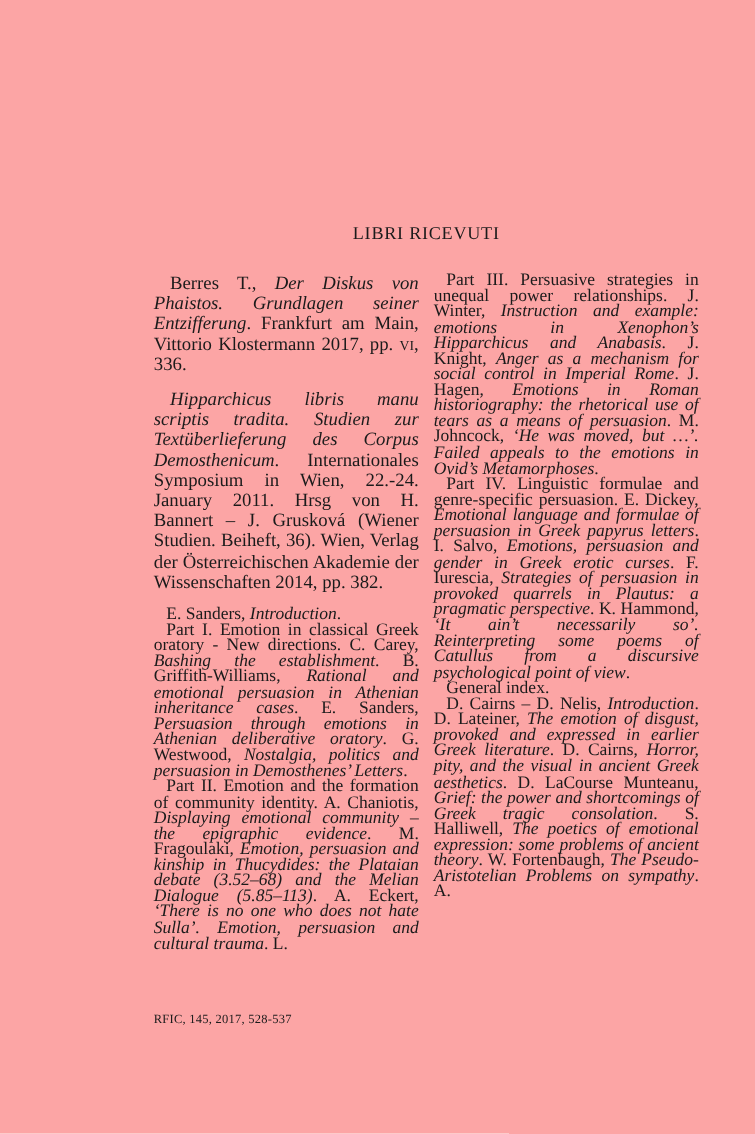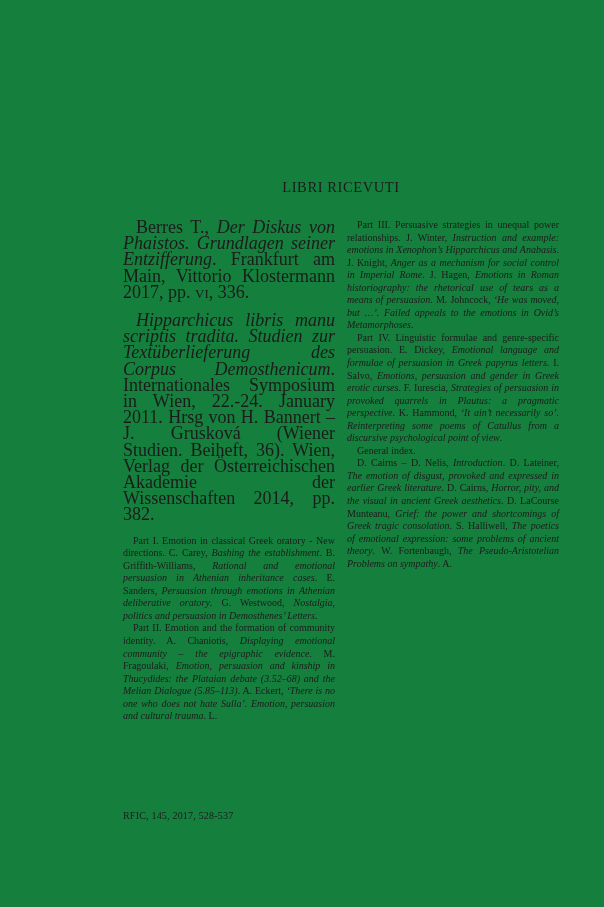--- a/index.html
+++ b/index.html
@@ -7,21 +7,21 @@
     padding: 0;
     width: 604px;
     height: 907px;
     background: #ffffff;
     overflow: hidden;
   }
   .sheet {
     position: relative;
     width: 604px;
     height: 907px;
-    background: #15803d;
+    background: #fca5a5;
     font-family: "Liberation Serif", "DejaVu Serif", serif;
     color: #1b1b1b;
   }
   .title {
     position: absolute;
     top: 179px;
     left: 123px;
     width: 436px;
     margin: 0;
     text-align: center;
@@ -40,27 +40,27 @@
   .col {
     width: 212px;
   }
   .col p {
     text-align: justify;
   }
   .col > p:first-child {
     margin-top: 0;
   }
   p.entry {
-    font-size: 18px;
+    font-size: 15px;
     line-height: 16.2px;
     margin: 12px 0;
     text-indent: 13px;
   }
   p.toc {
-    font-size: 10px;
+    font-size: 14px;
     line-height: 12.55px;
     margin: 0;
     text-indent: 10px;
   }
   p.toc-cont {
     font-size: 10.6px;
     line-height: 12.55px;
     margin: 0;
     text-indent: 0;
   }
@@ -77,20 +77,21 @@
 </head>
 <body>
 
 <main class="sheet">
   <h1 class="title">LIBRI RICEVUTI</h1>
 
   <div class="columns">
     <div class="col">
         <p class="entry"><span>Berres T., </span><span class="it">Der Diskus von Phaistos. Grundlagen seiner Entzifferung</span><span>. Frankfurt am Main, Vittorio Klostermann 2017, pp. </span><span class="sc">vi</span><span>, 336.</span></p>
         <p class="entry"><span class="it">Hipparchicus libris manu scriptis tradita. Studien zur Textüberlieferung des Corpus Demosthenicum</span><span>. Internationales Symposium in Wien, 22.-24. January 2011. Hrsg von H. Bannert – J. Grusková (Wiener Studien. Beiheft, 36). Wien, Verlag der Österreichischen Akademie der Wissenschaften 2014, pp. 382.</span></p>
+        <p class="toc"><span>E. Sanders, </span><span class="it">Introduction</span><span>.</span></p>
         <p class="toc"><span>Part I. Emotion in classical Greek oratory - New directions. C. Carey, </span><span class="it">Bashing the establishment</span><span>. B. Griffith-Williams, </span><span class="it">Rational and emotional persuasion in Athenian inheritance cases</span><span>. E. Sanders, </span><span class="it">Persuasion through emotions in Athenian deliberative oratory</span><span>. G. Westwood, </span><span class="it">Nostalgia, politics and persuasion in Demosthenes’ Letters</span><span>.</span></p>
         <p class="toc"><span>Part II. Emotion and the formation of community identity. A. Chaniotis, </span><span class="it">Displaying emotional community – the epigraphic evidence</span><span>. M. Fragoulaki, </span><span class="it">Emotion, persuasion and kinship in Thucydides: the Plataian debate (3.52–68) and the Melian Dialogue (5.85–113)</span><span>. A. Eckert, </span><span class="it">‘There is no one who does not hate Sulla’. Emotion, persuasion and cultural trauma</span><span>. L.</span></p>
       </div>
     <div class="col">
         <p class="toc"><span>Part III. Persuasive strategies in unequal power relationships. J. Winter, </span><span class="it">Instruction and example: emotions in Xenophon’s Hipparchicus and Anabasis</span><span>. J. Knight, </span><span class="it">Anger as a mechanism for social control in Imperial Rome</span><span>. J. Hagen, </span><span class="it">Emotions in Roman historiography: the rhetorical use of tears as a means of persuasion</span><span>. M. Johncock, </span><span class="it">‘He was moved, but …’. Failed appeals to the emotions in Ovid’s Metamorphoses</span><span>.</span></p>
         <p class="toc"><span>Part IV. Linguistic formulae and genre-specific persuasion. E. Dickey, </span><span class="it">Emotional language and formulae of persuasion in Greek papyrus letters</span><span>. I. Salvo, </span><span class="it">Emotions, persuasion and gender in Greek erotic curses</span><span>. F. Iurescia, </span><span class="it">Strategies of persuasion in provoked quarrels in Plautus: a pragmatic perspective</span><span>. K. Hammond, </span><span class="it">‘It ain’t necessarily so’. Reinterpreting some poems of Catullus from a discursive psychological point of view</span><span>.</span></p>
         <p class="toc"><span>General index.</span></p>
         <p class="toc"><span>D. Cairns – D. Nelis, </span><span class="it">Introduction</span><span>. D. Lateiner, </span><span class="it">The emotion of disgust, provoked and expressed in earlier Greek literature</span><span>. D. Cairns, </span><span class="it">Horror, pity, and the visual in ancient Greek aesthetics</span><span>. D. LaCourse Munteanu, </span><span class="it">Grief: the power and shortcomings of Greek tragic consolation</span><span>. S. Halliwell, </span><span class="it">The poetics of emotional expression: some problems of ancient theory</span><span>. W. Fortenbaugh, </span><span class="it">The Pseudo-Aristotelian Problems on sympathy</span><span>. A.</span></p>
       </div>
   </div>

